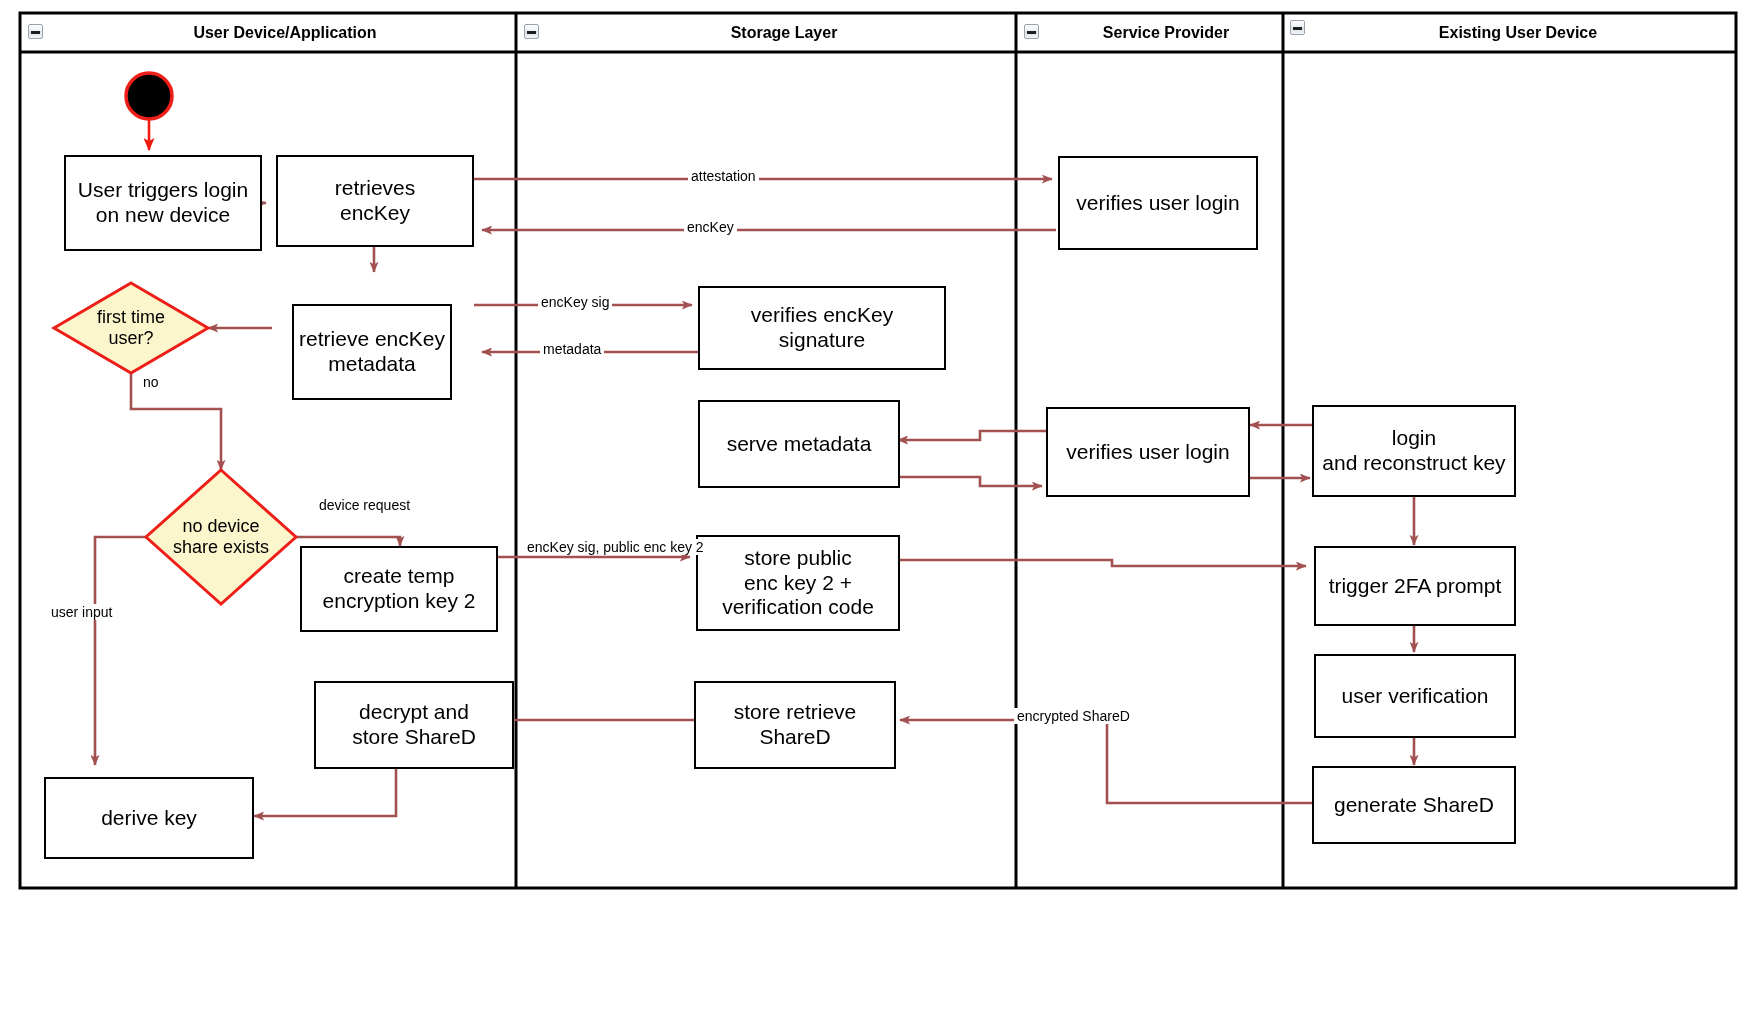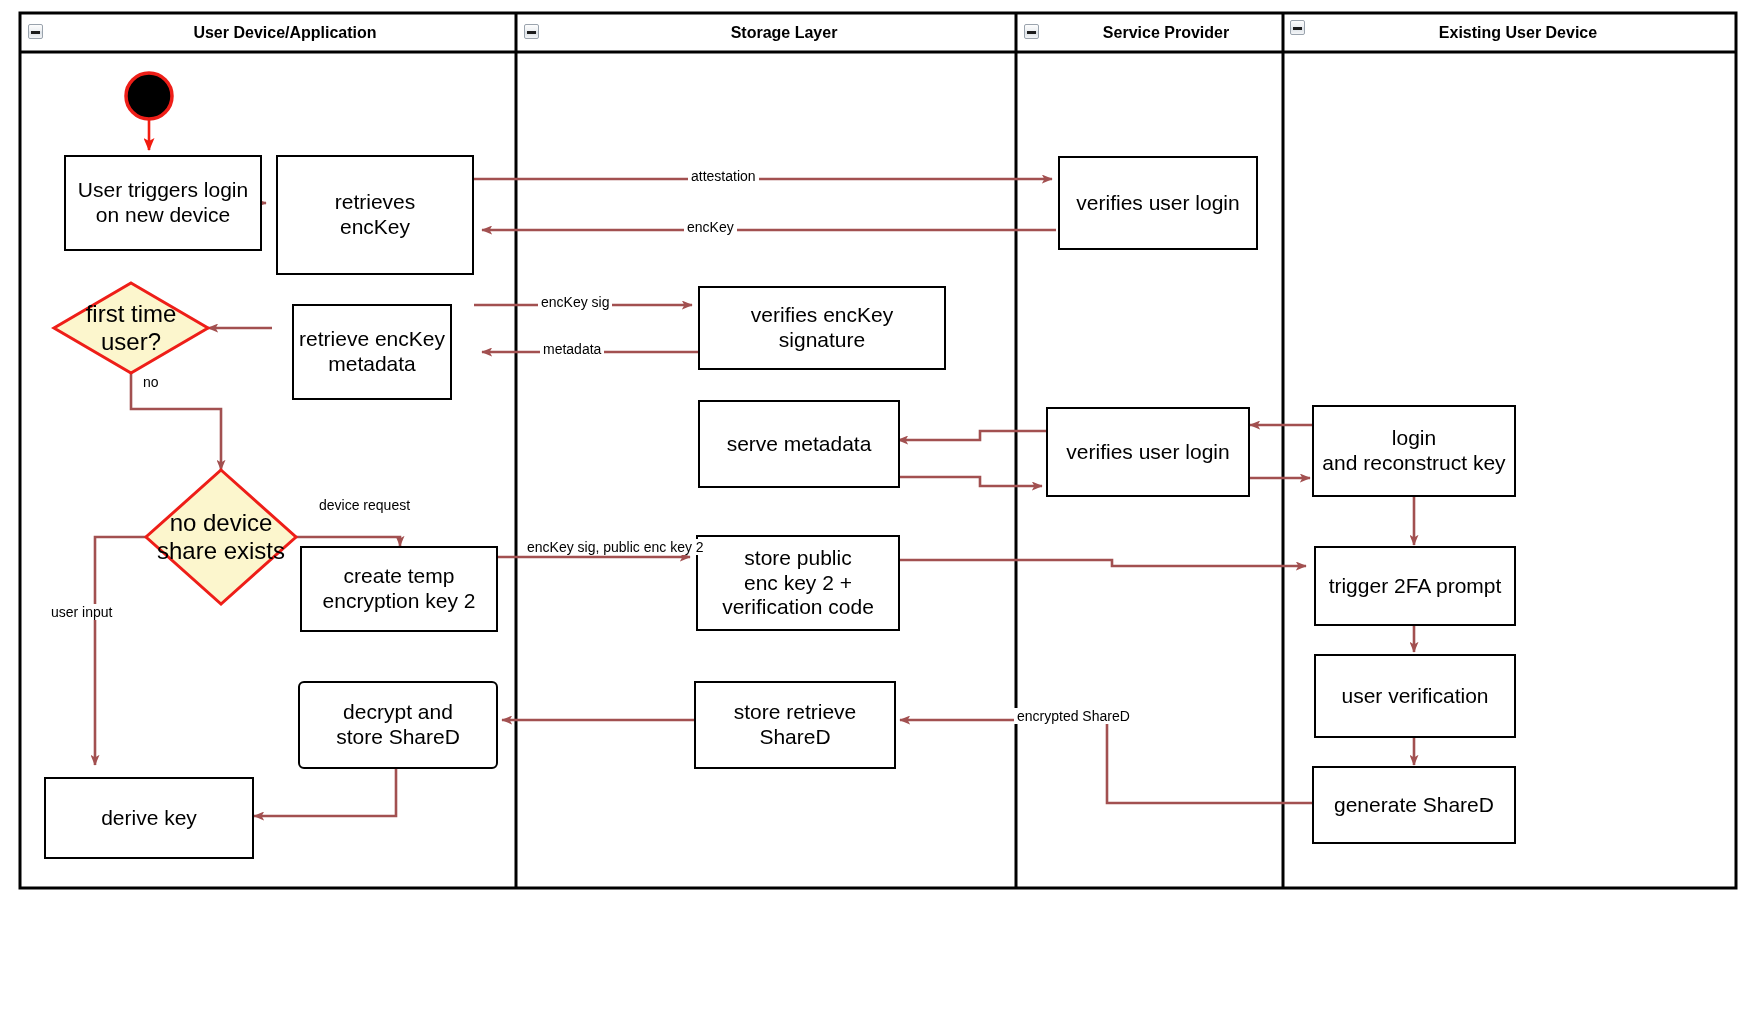--- a/index.html
+++ b/index.html
@@ -65,21 +65,21 @@
   .node.rect {
     background: #ffffff;
     border: 2.5px solid #000000;
   }
   .diamond-label {
     position: absolute;
     display: flex;
     align-items: center;
     justify-content: center;
     text-align: center;
-    font-size: 24px;
+    font-size: 18px;
     line-height: 1.18;
     color: #000000;
     white-space: pre-line;
     pointer-events: none;
   }
   .edge-label {
     position: absolute;
     font-size: 14px;
     color: #000000;
     background: #ffffff;
@@ -180,36 +180,36 @@
 
   <div class="collapse-icon" style="left:1024px; top:24px;"></div>
   <div class="lane-title" style="left:1052px; top:14px; width:228px; height:37px;">Service Provider</div>
 
   <div class="collapse-icon" style="left:1290px; top:20px;"></div>
   <div class="lane-title" style="left:1304px; top:14px; width:428px; height:37px;">Existing User Device</div>
 
   <div class="node rect" style="left:64px; top:155px; width:198px; height:96px;">User triggers login
 on new device</div>
 
-  <div class="node rect" style="left:276px; top:155px; width:198px; height:120px;">retrieves
+  <div class="node rect" style="left:276px; top:155px; width:198px; height:92px;">retrieves
 encKey</div>
 
   <div class="node rect" style="left:292px; top:280px; width:160px; height:96px;margin-top:24px;">retrieve encKey
 metadata</div>
 
   <div class="diamond-label" style="left:62px; top:298px; width:138px; height:60px;">first time
 user?</div>
 
   <div class="diamond-label" style="left:152px; top:507px; width:138px; height:60px;">no device
 share exists</div>
 
   <div class="node rect" style="left:300px; top:546px; width:198px; height:86px;">create temp
 encryption key 2</div>
 
-  <div class="node rect" style="left:298px; top:681px; width:200px; height:88px;border-radius:6px;">decrypt and
+  <div class="node rect" style="left:314px; top:681px; width:200px; height:88px;">decrypt and
 store ShareD</div>
 
   <div class="node rect" style="left:44px; top:777px; width:210px; height:82px;">derive key</div>
 
   <div class="node rect" style="left:698px; top:286px; width:248px; height:84px;">verifies encKey
 signature</div>
 
   <div class="node rect" style="left:698px; top:400px; width:202px; height:88px;">serve metadata</div>
 
   <div class="node rect" style="left:696px; top:535px; width:204px; height:96px;">store public

